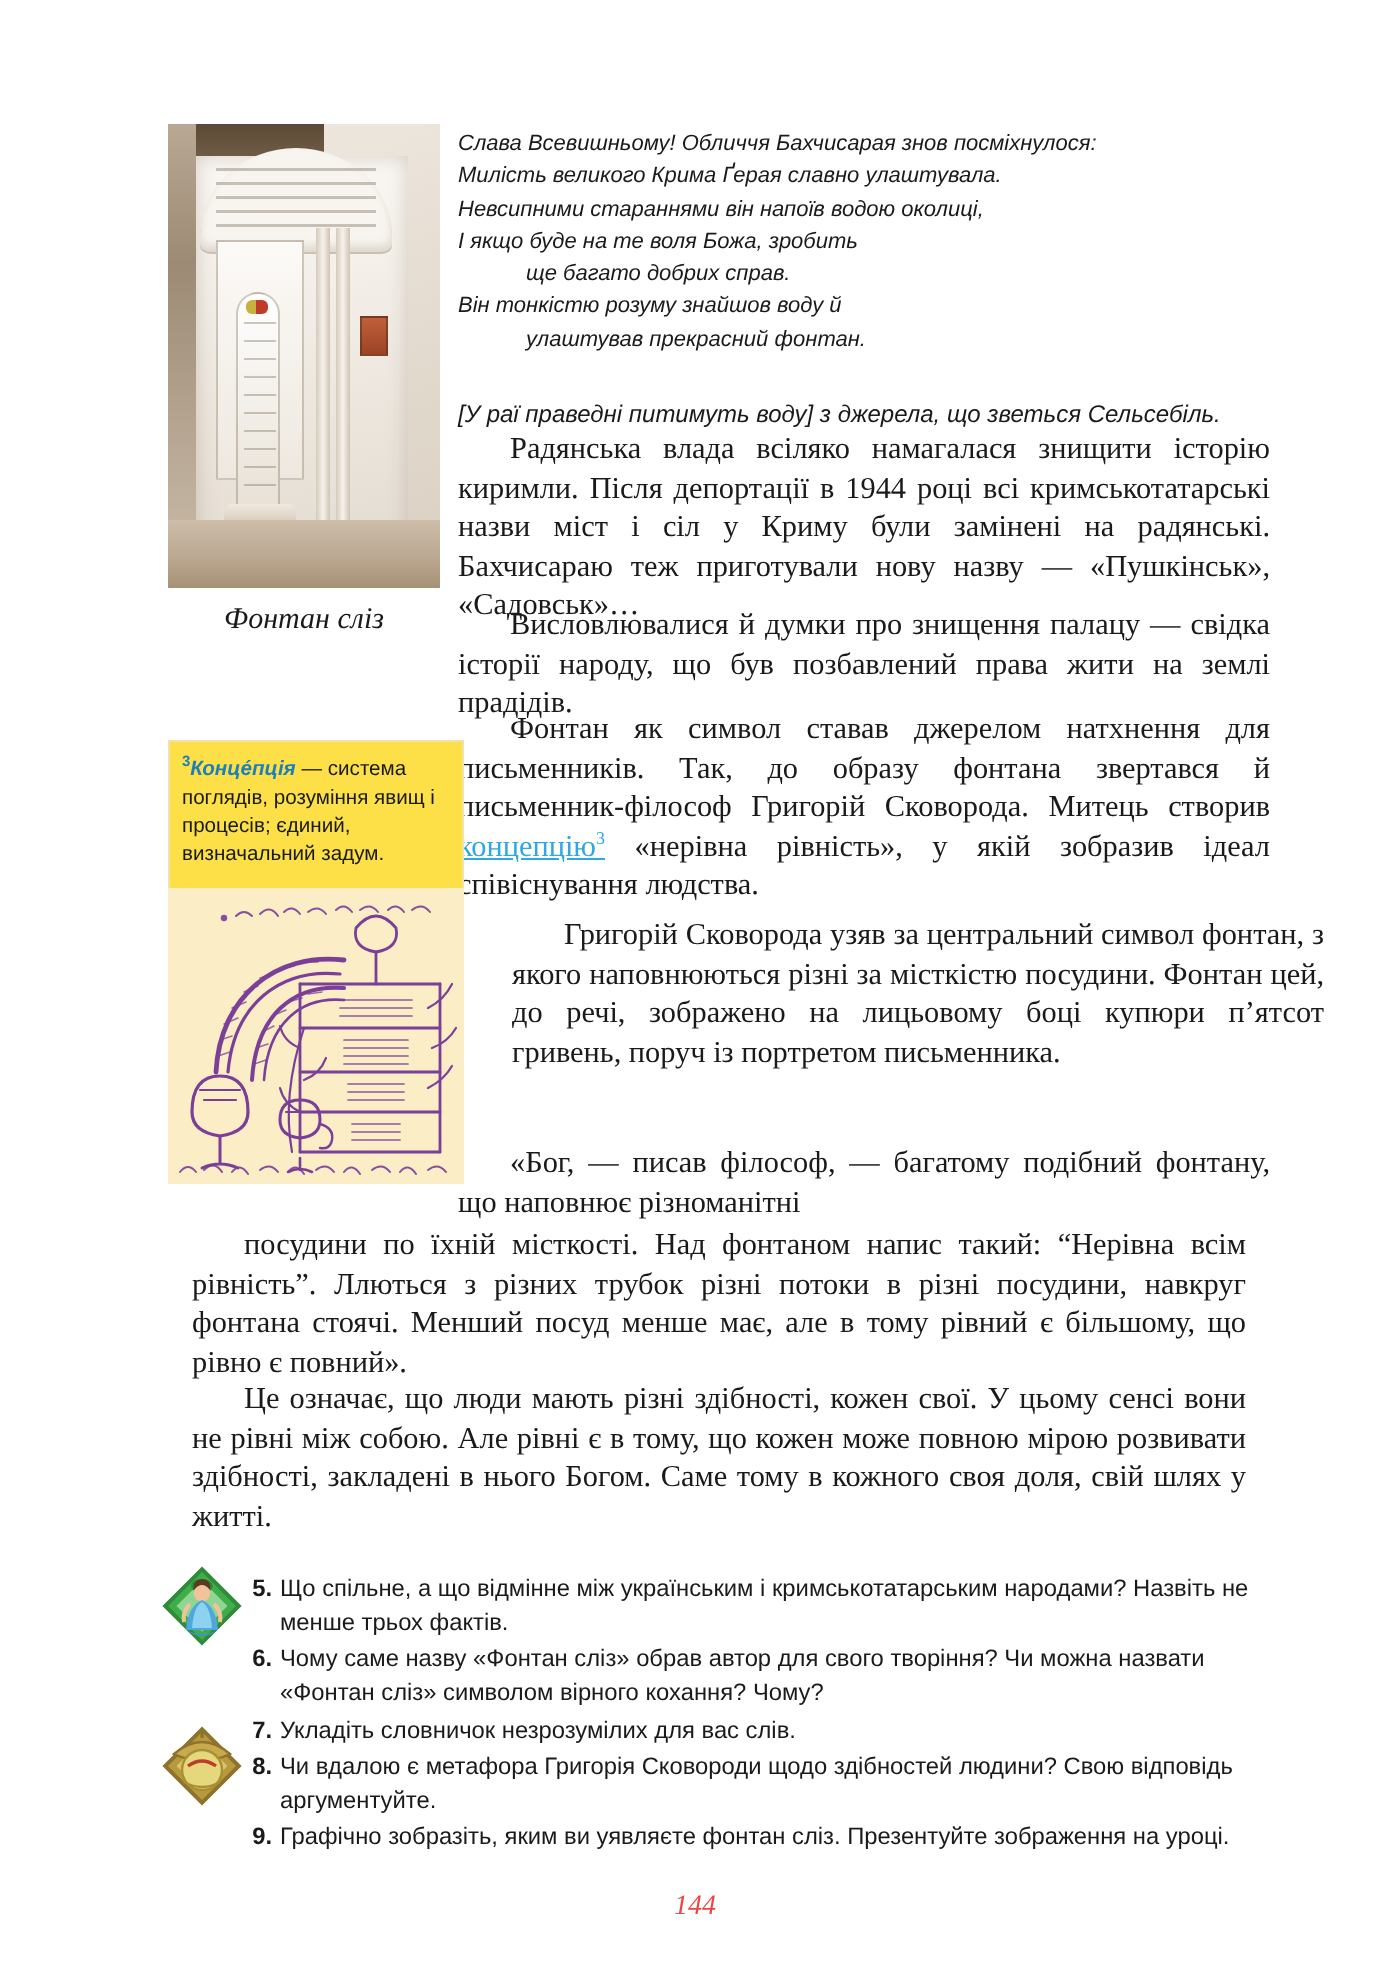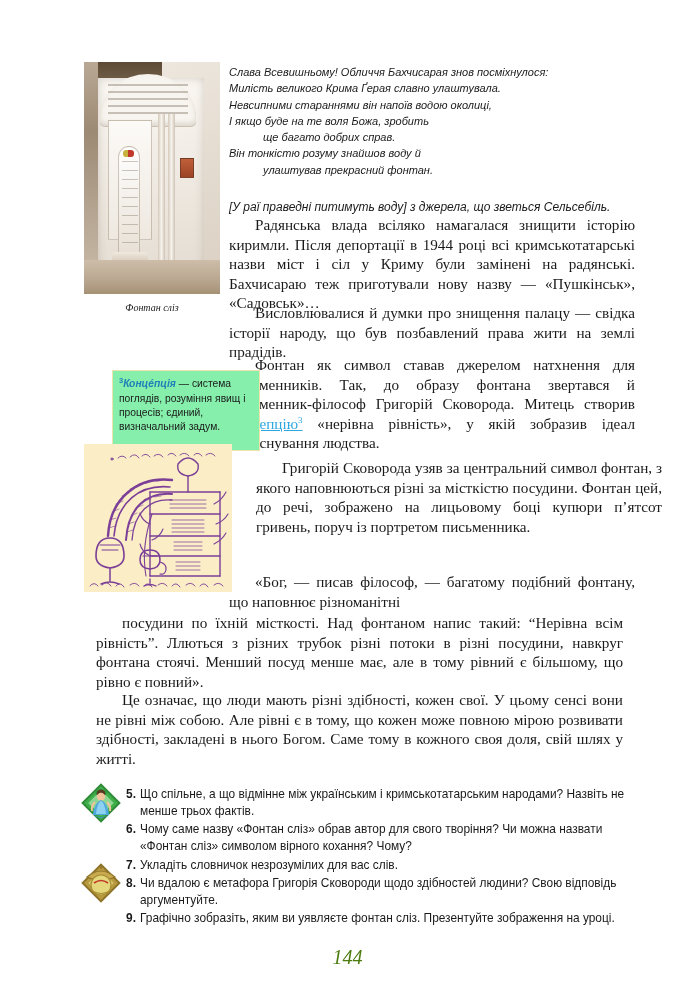--- a/index.html
+++ b/index.html
@@ -102,37 +102,36 @@
     position: absolute; left: 28px; bottom: 28px; width: 36px; height: 14px;
     background: linear-gradient(180deg,#f0e9df,#cbbda9);
     border-radius: 4px;
   }
   .photo-caption {
     width: 136px;
     text-align: center;
     margin-top: 8px;
     font-family: "Liberation Serif", serif;
     font-style: italic;
-    font-size: 10px;
+    font-size: 15px;
     color: #1a1a1a;
   }
 
   
   .def-box {
     position: absolute;
     left: 84px; top: 370px;
     width: 148px;
-    background: #86efac;
+    background: #fde047;
     border: 1px solid #efe3ac;
     padding: 5px 6px 16px 6px;
     font-family: "Liberation Sans", sans-serif;
     font-size: 10.3px;
     line-height: 1.38;
     color: #1a1a1a;
-    margin-left: 28px;
   }
   .def-term {
     font-style: italic;
     font-weight: bold;
     color: #1f7fb8;
   }
   .def-sup {
     vertical-align: super;
     font-size: 7.5px;
     color: #1f7fb8;
@@ -250,22 +249,22 @@
   .q-icon svg { display: block; }
 
   
   .page-num {
     position: absolute;
     left: 0; top: 946px;
     width: 695px;
     text-align: center;
     font-family: "Liberation Serif", serif;
     font-style: italic;
-    font-size: 20px;
-    color: #4d7c0f;
+    font-size: 14px;
+    color: #ef4444;
   }
 </style>
 </head>
 <body>
 
 <div id="page">
 
   <div class="photo-block">
     <div class="photo">
       <div class="ph-wall-left"></div>

